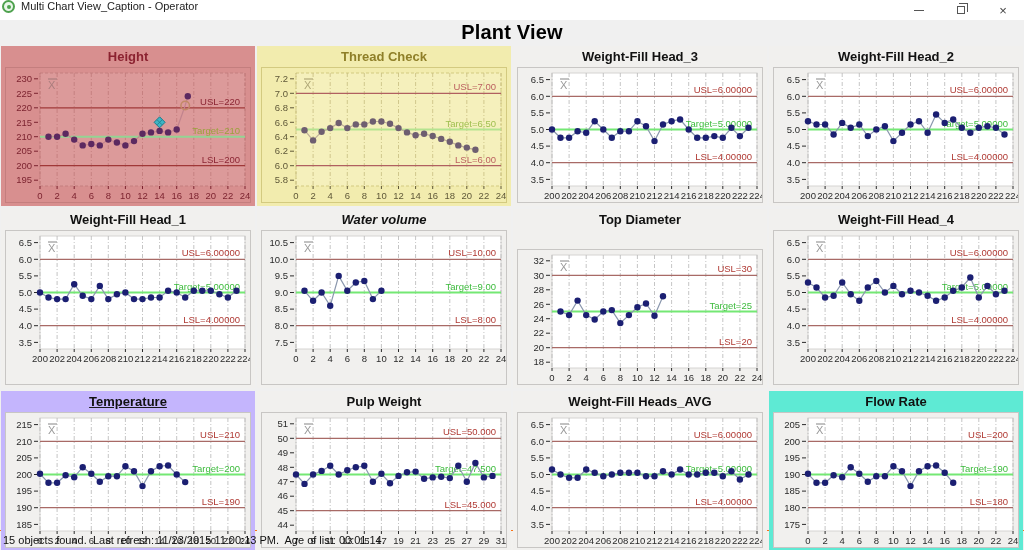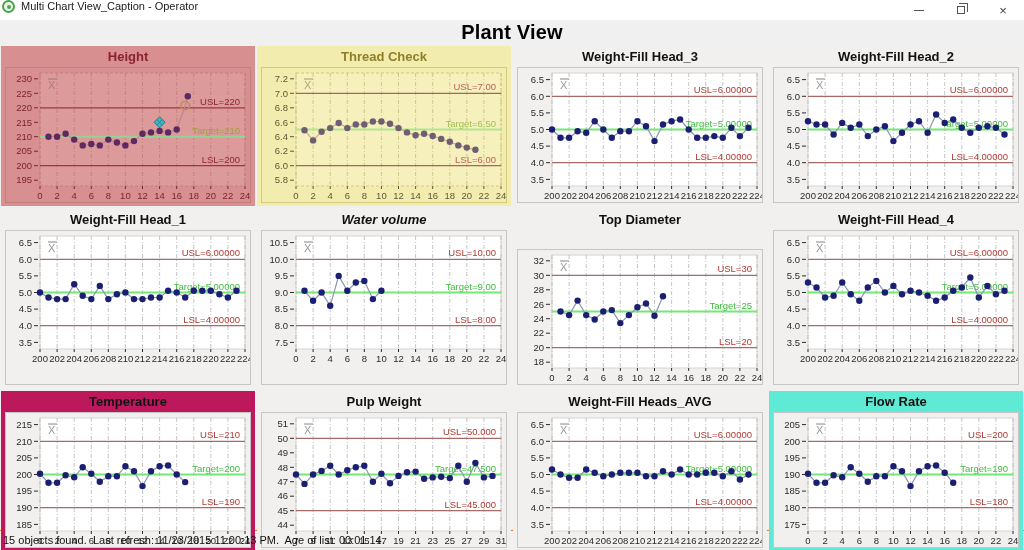--- a/index.html
+++ b/index.html
@@ -823,21 +823,21 @@
             <circle cx="196.3" cy="46.5" r="3.2" fill="#1b1f72"></circle>
             <circle cx="204.8" cy="66.5" r="3.2" fill="#1b1f72"></circle>
             <circle cx="213.4" cy="54.9" r="3.2" fill="#1b1f72"></circle>
             <circle cx="221.9" cy="63.2" r="3.2" fill="#1b1f72"></circle>
             <circle cx="230.5" cy="59.8" r="3.2" fill="#1b1f72"></circle>
           </svg>
         </div>
       </div>
     </div>
     <div class="cell">
-      <div class="panel" style="background: #be185d;">
+      <div class="panel" style="background: #c4b5fd; text-decoration: underline;">
         <div class="chart-title" style="color: rgb(17, 17, 17);">Temperature</div>
         <div class="chart-box" style="background: rgb(241, 240, 238); border-color: rgb(200, 198, 196);">
           <svg width="244" height="134" viewBox="0 0 244 134" font-family="Liberation Sans, sans-serif">
             <rect x="34" y="5" width="205" height="113" fill="#ffffff" stroke="#d6d4d2" stroke-width="1"></rect>
             <line x1="34.0" y1="5" x2="34.0" y2="118" stroke="#b6b6b6" stroke-width="0.8" stroke-dasharray="4 2 1 2"></line>
             <line x1="51.1" y1="5" x2="51.1" y2="118" stroke="#b6b6b6" stroke-width="0.8" stroke-dasharray="4 2 1 2"></line>
             <line x1="68.2" y1="5" x2="68.2" y2="118" stroke="#b6b6b6" stroke-width="0.8" stroke-dasharray="4 2 1 2"></line>
             <line x1="85.3" y1="5" x2="85.3" y2="118" stroke="#b6b6b6" stroke-width="0.8" stroke-dasharray="4 2 1 2"></line>
             <line x1="102.3" y1="5" x2="102.3" y2="118" stroke="#b6b6b6" stroke-width="0.8" stroke-dasharray="4 2 1 2"></line>
             <line x1="119.4" y1="5" x2="119.4" y2="118" stroke="#b6b6b6" stroke-width="0.8" stroke-dasharray="4 2 1 2"></line>

